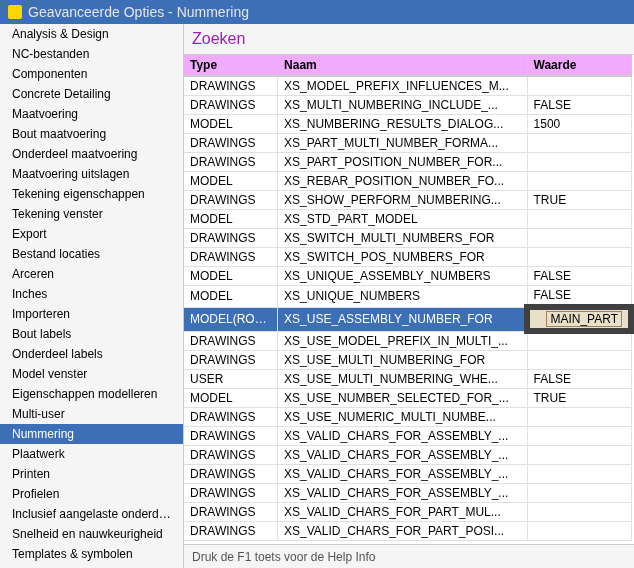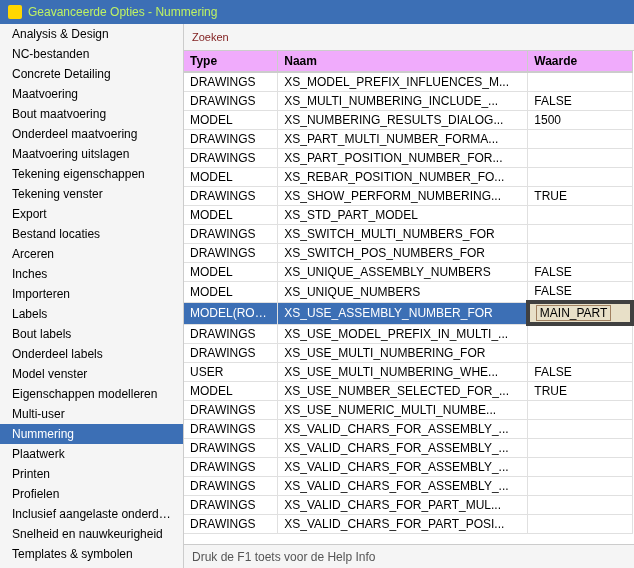--- a/index.html
+++ b/index.html
@@ -7,21 +7,21 @@
     .title-bar {
       background: #3c6fb5;
       color: white;
       padding: 4px 8px;
       display: flex;
       align-items: center;
       gap: 6px;
       height: 24px;
     }
     .title-bar-icon { width: 14px; height: 14px; background: #ffd700; border-radius: 2px; flex-shrink: 0; }
-    .title-bar-text { font-size: 12px; color: #bef264; }
+    .title-bar-text { font-size: 14px; color: #e5e5e5; }
     .main-container { display: flex; height: calc(568px - 24px); }
     .sidebar {
       width: 184px;
       background: #f5f5f5;
       border-right: 1px solid #ccc;
       overflow-y: auto;
       flex-shrink: 0;
     }
     .sidebar-item {
       padding: 3px 12px;
@@ -40,21 +40,21 @@
       display: flex;
       flex-direction: column;
       background: white;
       overflow: hidden;
     }
     .search-bar {
       padding: 6px 8px;
       border-bottom: 1px solid #ccc;
       background: #f5f5f5;
     }
-    .search-label { font-size: 11px; color: #7f1d1d; }
+    .search-label { font-size: 16px; color: #a21caf; }
     .table-container { flex: 1; overflow-y: auto; }
     table {
       width: 100%;
       border-collapse: collapse;
     }
     thead tr {
       background: #e8e8e8;
       border-bottom: 2px solid #ccc;
     }
     thead th {
@@ -92,49 +92,50 @@
     }
     .selected-value { 
       background: #e8e0c8; 
       border: 1px solid #a08060;
       padding: 0 3px;
     }
     tbody tr.selected td { background: #3c6fb5; color: white; }
     tbody tr.selected td.selected-value-cell { 
       background: #e8e0c8 !important; 
       color: #000 !important;
-      border: 4px solid #404040;
+      border: 6px solid #404040;
+      text-align: right;
     }
   </style>
 </head>
 <body>
 
 <div class="title-bar">
   <div class="title-bar-icon"></div>
   <span class="title-bar-text">Geavanceerde Opties - Nummering</span>
 </div>
 
 <div class="main-container">
 
   <div class="sidebar">
       <div class="sidebar-item">Analysis &amp; Design</div>
       <div class="sidebar-item">NC-bestanden</div>
+      <div class="sidebar-item">Componenten</div>
       <div class="sidebar-item">Concrete Detailing</div>
       <div class="sidebar-item">Maatvoering</div>
       <div class="sidebar-item">Bout maatvoering</div>
       <div class="sidebar-item">Onderdeel maatvoering</div>
       <div class="sidebar-item">Maatvoering uitslagen</div>
       <div class="sidebar-item">Tekening eigenschappen</div>
       <div class="sidebar-item">Tekening venster</div>
       <div class="sidebar-item">Export</div>
       <div class="sidebar-item">Bestand locaties</div>
       <div class="sidebar-item">Arceren</div>
       <div class="sidebar-item">Inches</div>
       <div class="sidebar-item">Importeren</div>
-      <div class="sidebar-item">Labels</div>
       <div class="sidebar-item">Bout labels</div>
       <div class="sidebar-item">Onderdeel labels</div>
       <div class="sidebar-item">Model venster</div>
       <div class="sidebar-item">Eigenschappen modelleren</div>
       <div class="sidebar-item">Multi-user</div>
       <div class="sidebar-item active">Nummering</div>
       <div class="sidebar-item">Plaatwerk</div>
       <div class="sidebar-item">Printen</div>
       <div class="sidebar-item">Profielen</div>
       <div class="sidebar-item">Inclusief aangelaste onderdelen</div>

